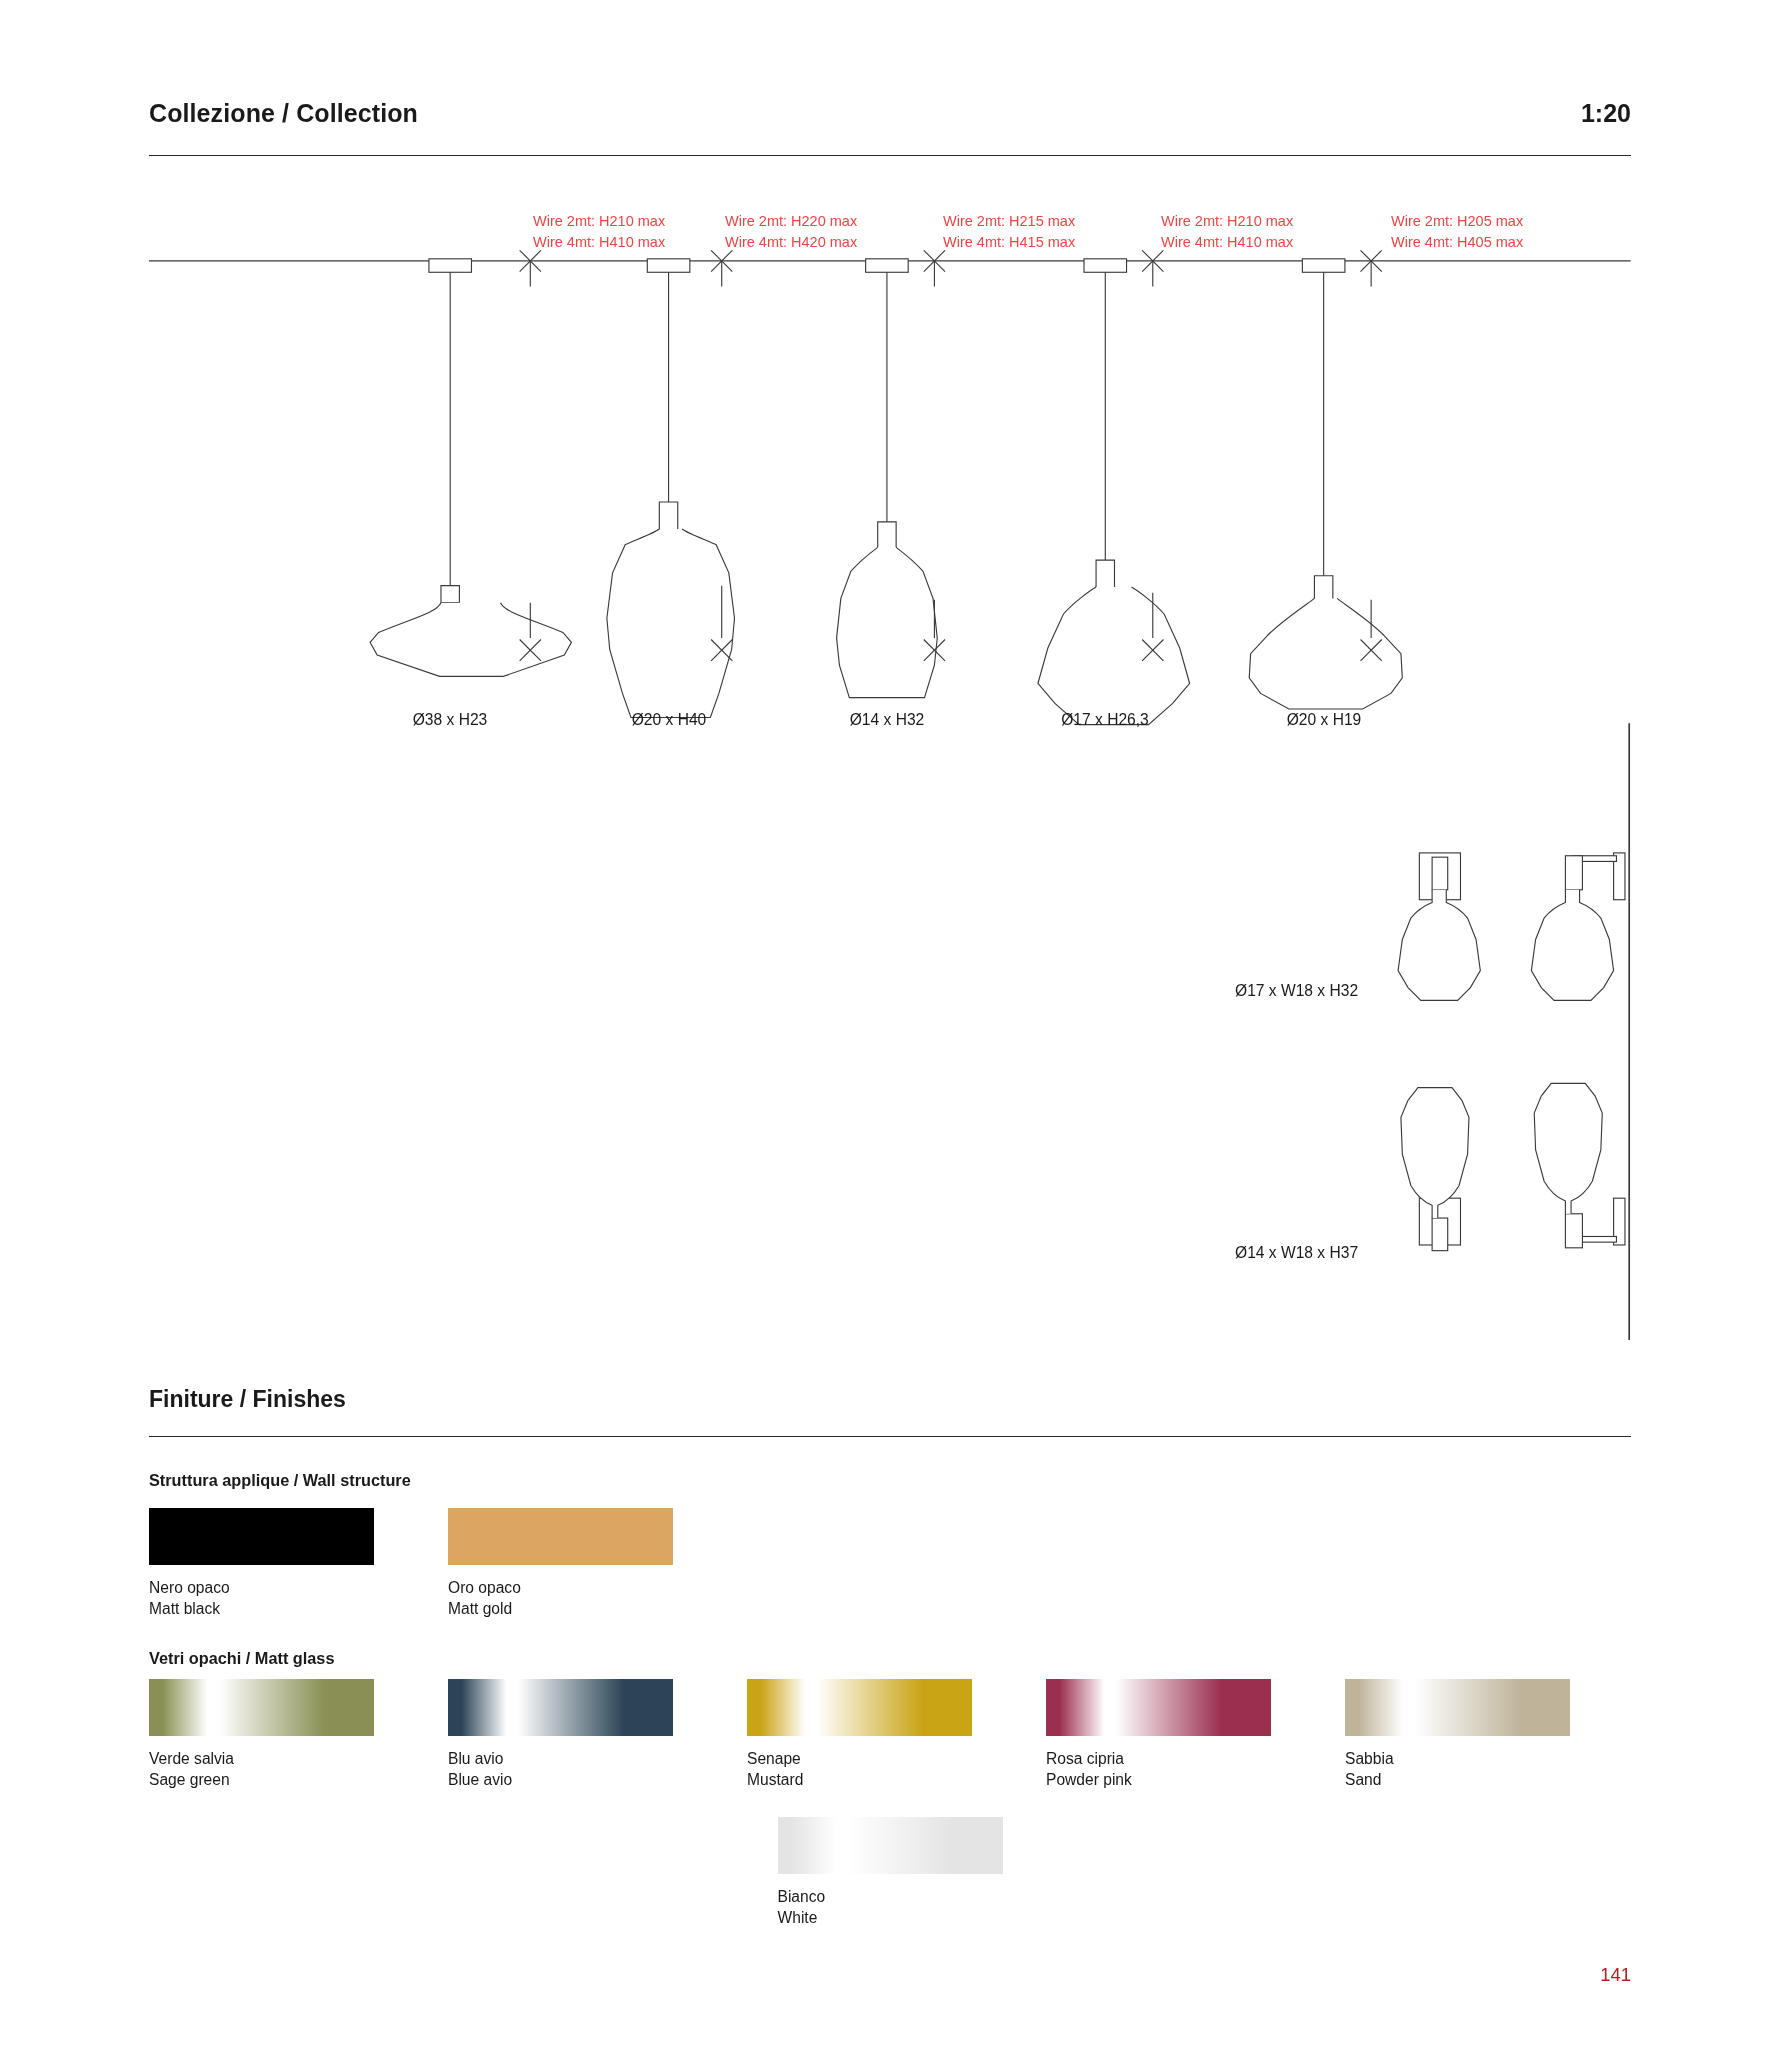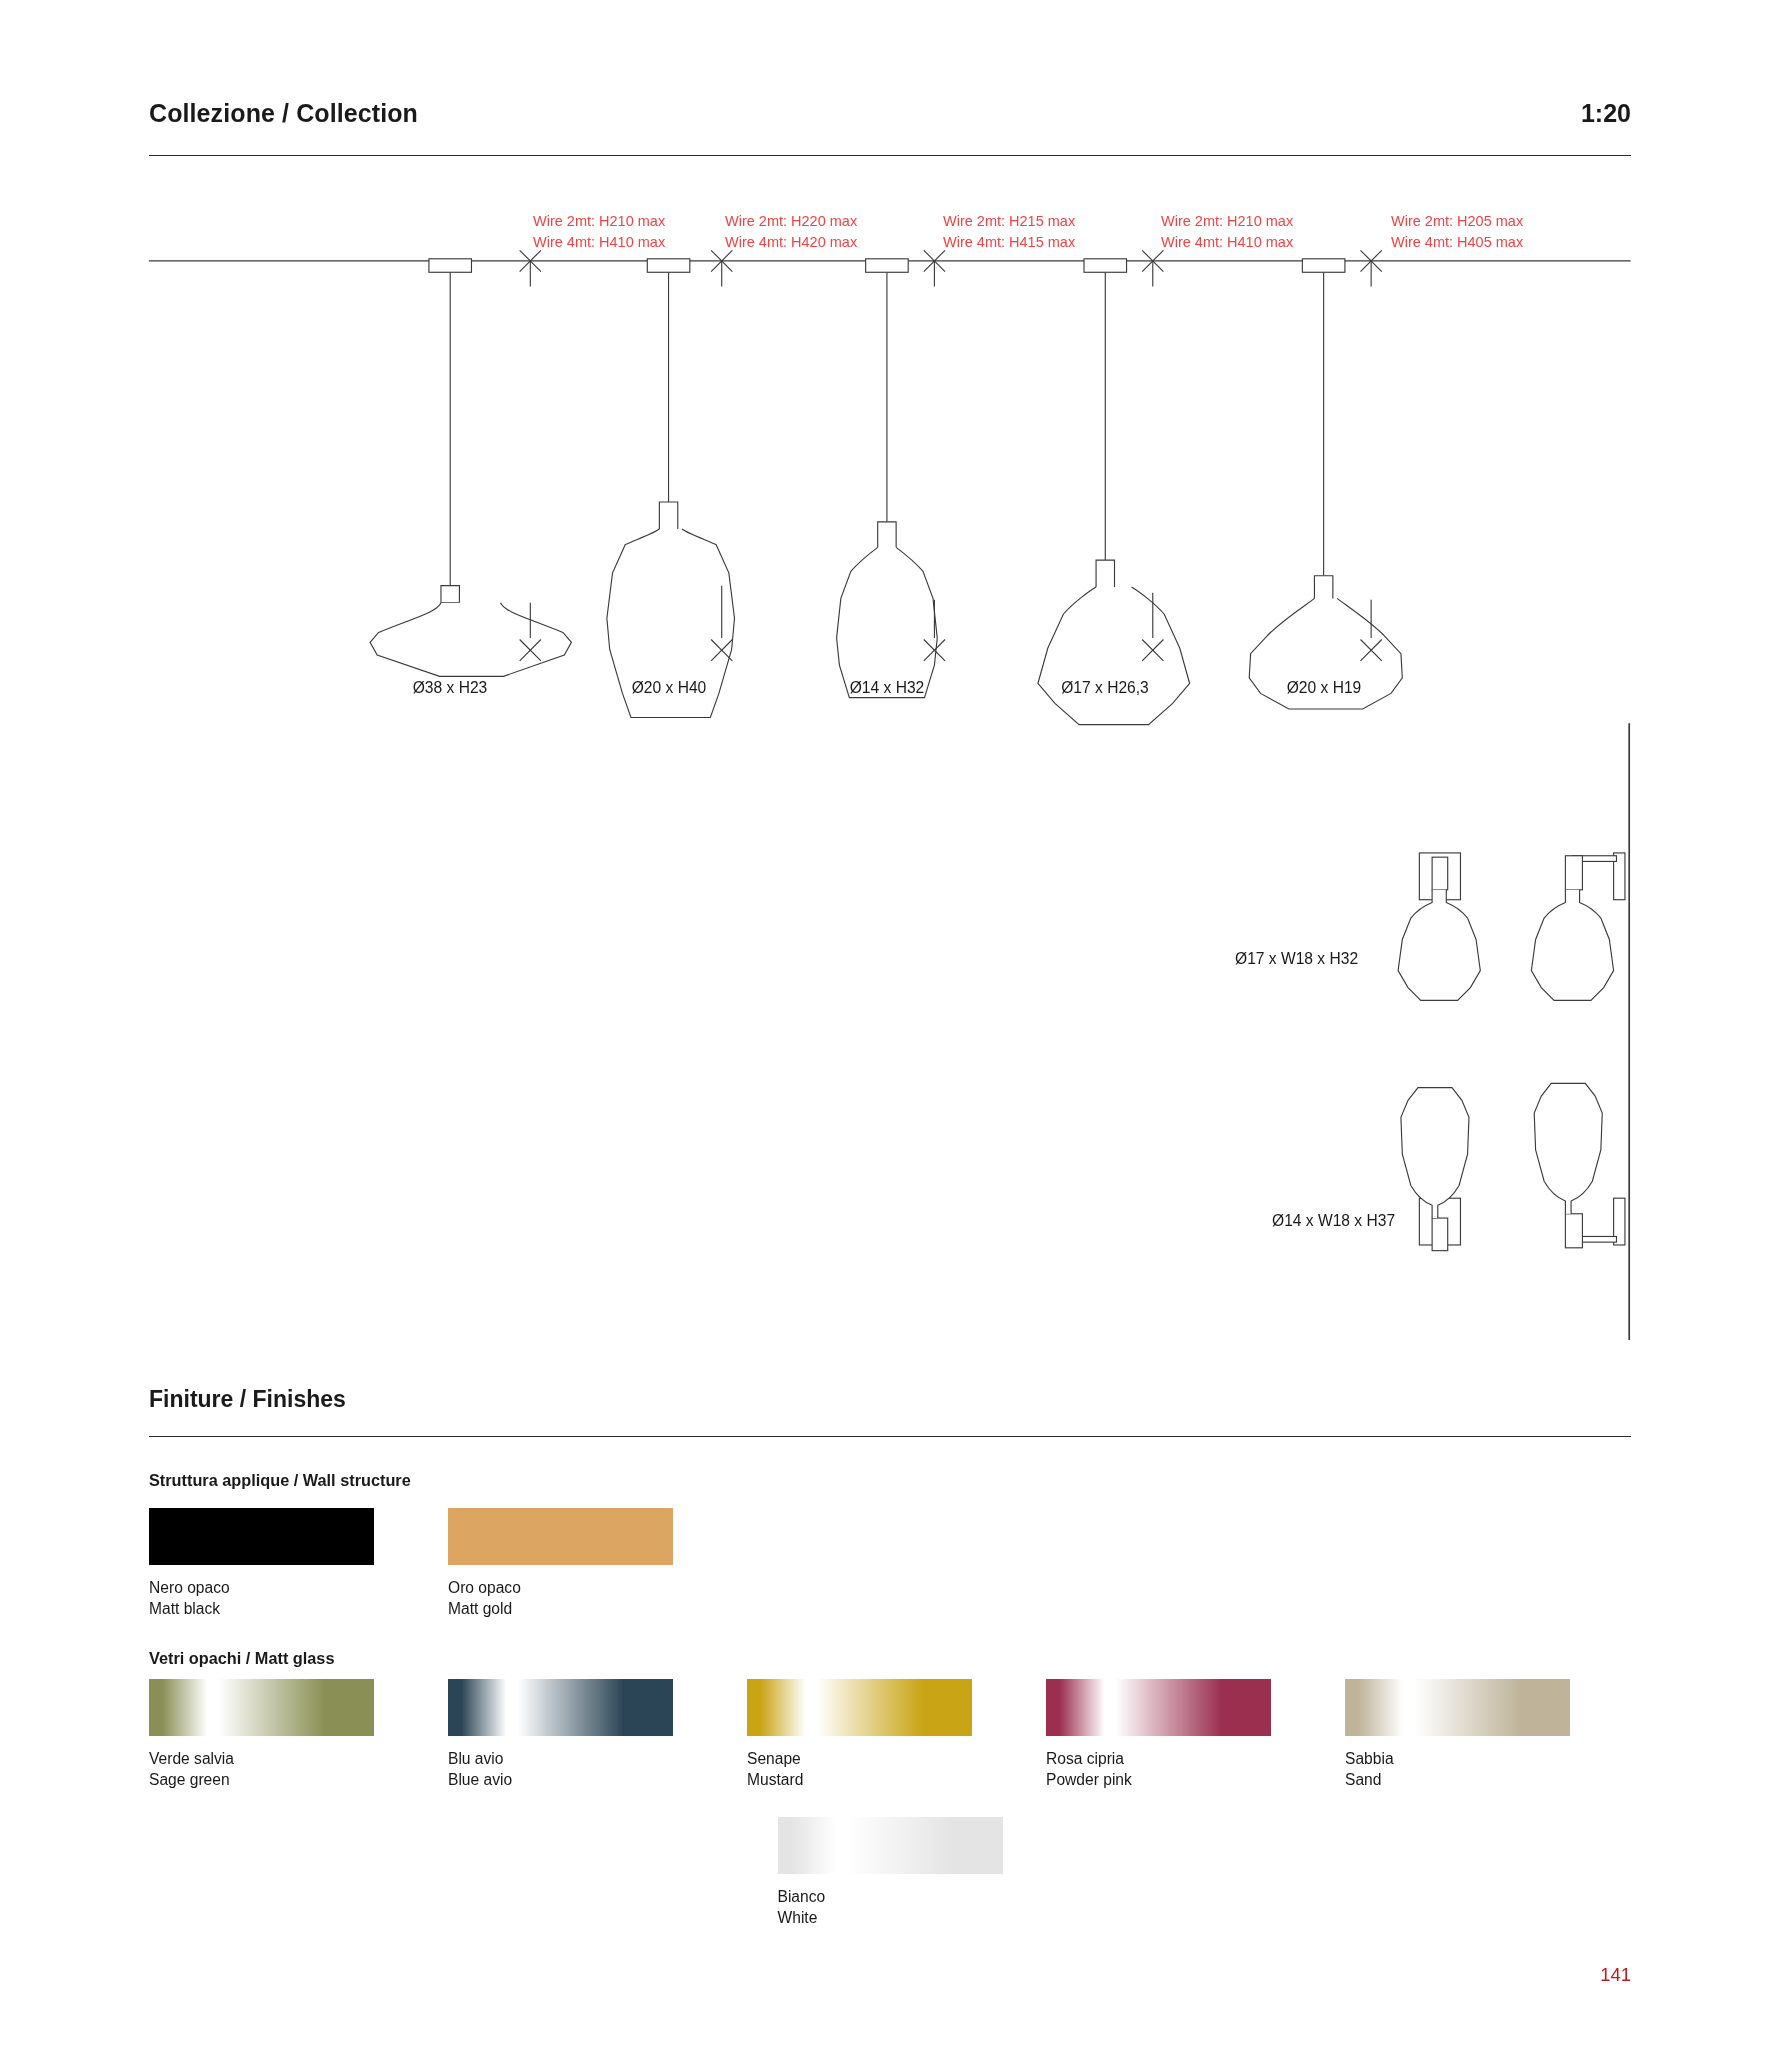--- a/index.html
+++ b/index.html
@@ -66,20 +66,21 @@
     line-height: 1.42;
     color: #ef4444;
     white-space: nowrap;
   }
   .dim-label {
     position: absolute;
     font-size: 15.6px;
     color: #1a1a1a;
     white-space: nowrap;
     text-align: center;
+    margin-top: 32px;
   }
 
   
   .finishes-title {
     position: absolute;
     left: 149px;
     top: 1386px;
     font-size: 23px;
     font-weight: bold;
   }
@@ -271,21 +272,21 @@
     <div>Wire 4mt: H405 max</div>
   </div>
 
   <div class="dim-label" style="left:372px; top:679px; width:156px;">Ø38 x H23</div>
   <div class="dim-label" style="left:591px; top:679px; width:156px;">Ø20 x H40</div>
   <div class="dim-label" style="left:809px; top:679px; width:156px;">Ø14 x H32</div>
   <div class="dim-label" style="left:1027px; top:679px; width:156px;">Ø17 x H26,3</div>
   <div class="dim-label" style="left:1246px; top:679px; width:156px;">Ø20 x H19</div>
 
   <div class="dim-label" style="left:1235px; top:950px; width:184px; text-align:left;">Ø17 x W18 x H32</div>
-  <div class="dim-label" style="left:1272px; top:1212px; width:184px; text-align:left;">Ø14 x W18 x H37</div>
+  <div class="dim-label" style="left:1235px; top:1212px; width:184px; text-align:left;">Ø14 x W18 x H37</div>
 
   <div class="finishes-title">Finiture / Finishes</div>
   <div class="rule rule-finishes"></div>
 
   <div class="sub-head sub-wall">Struttura applique / Wall structure</div>
 
   <div class="swatch-row row-wall">
     <div class="swatch-cell">
       <div class="swatch-chip" style="background: rgb(0, 0, 0);"></div>
       <div class="swatch-name">

